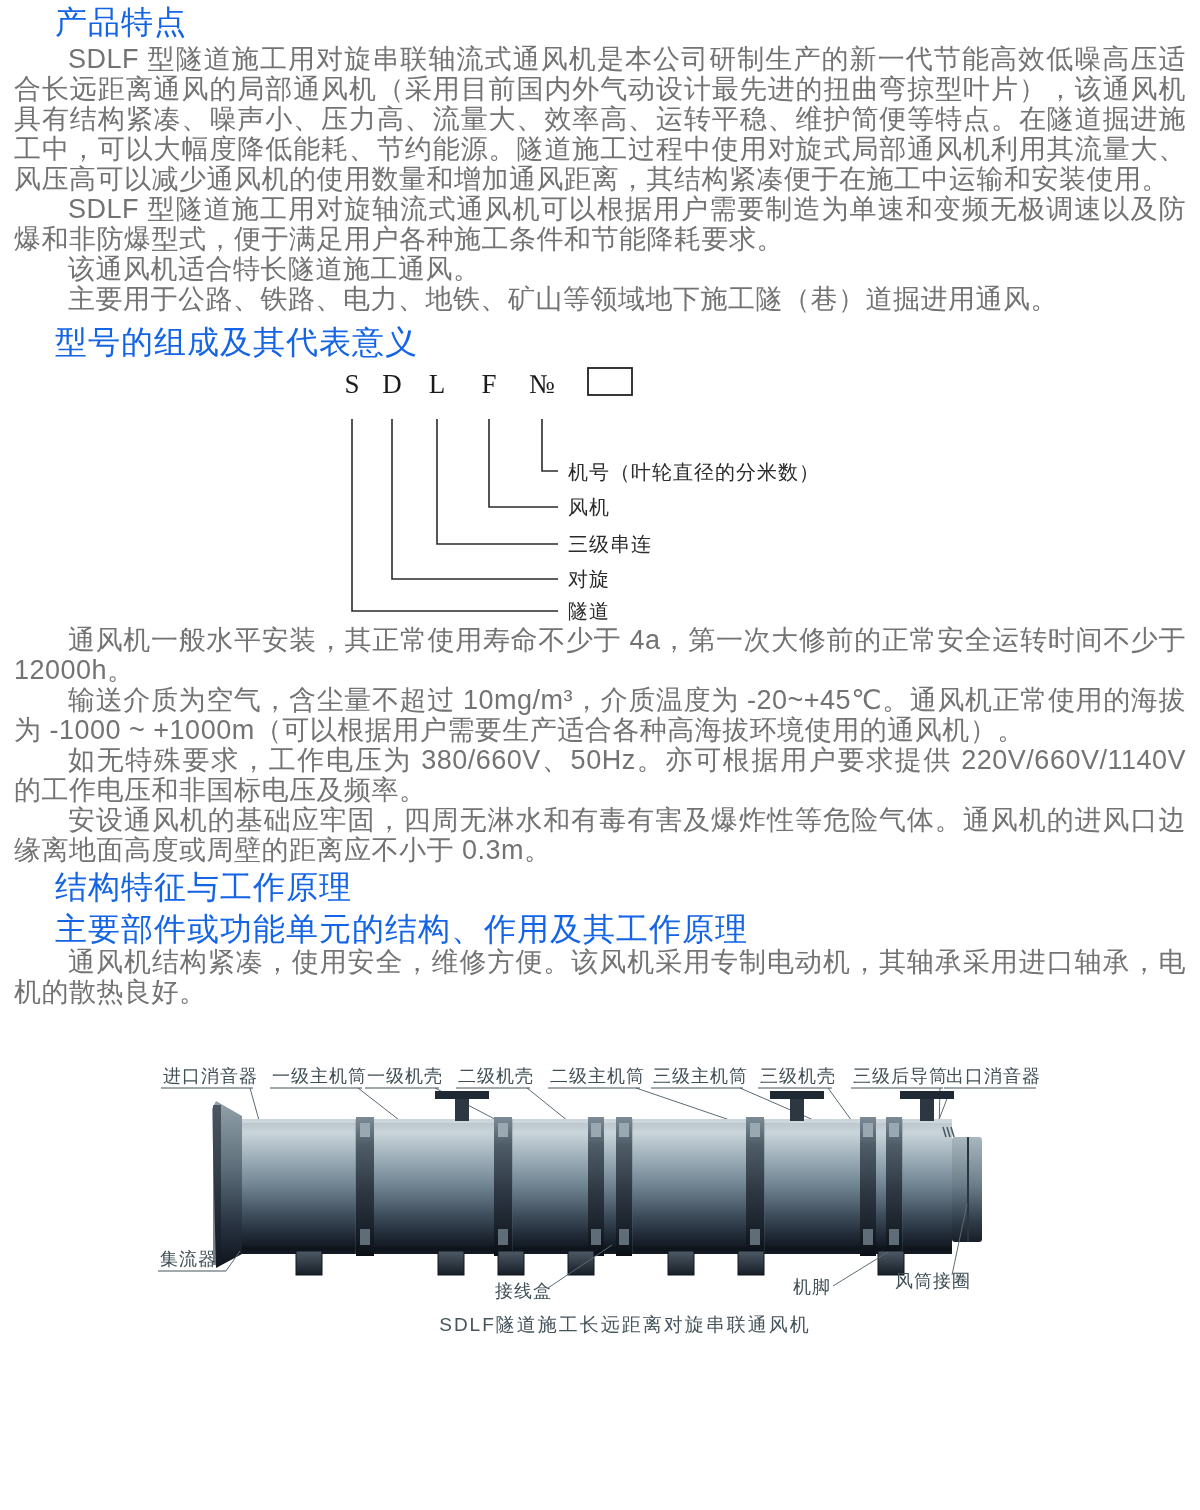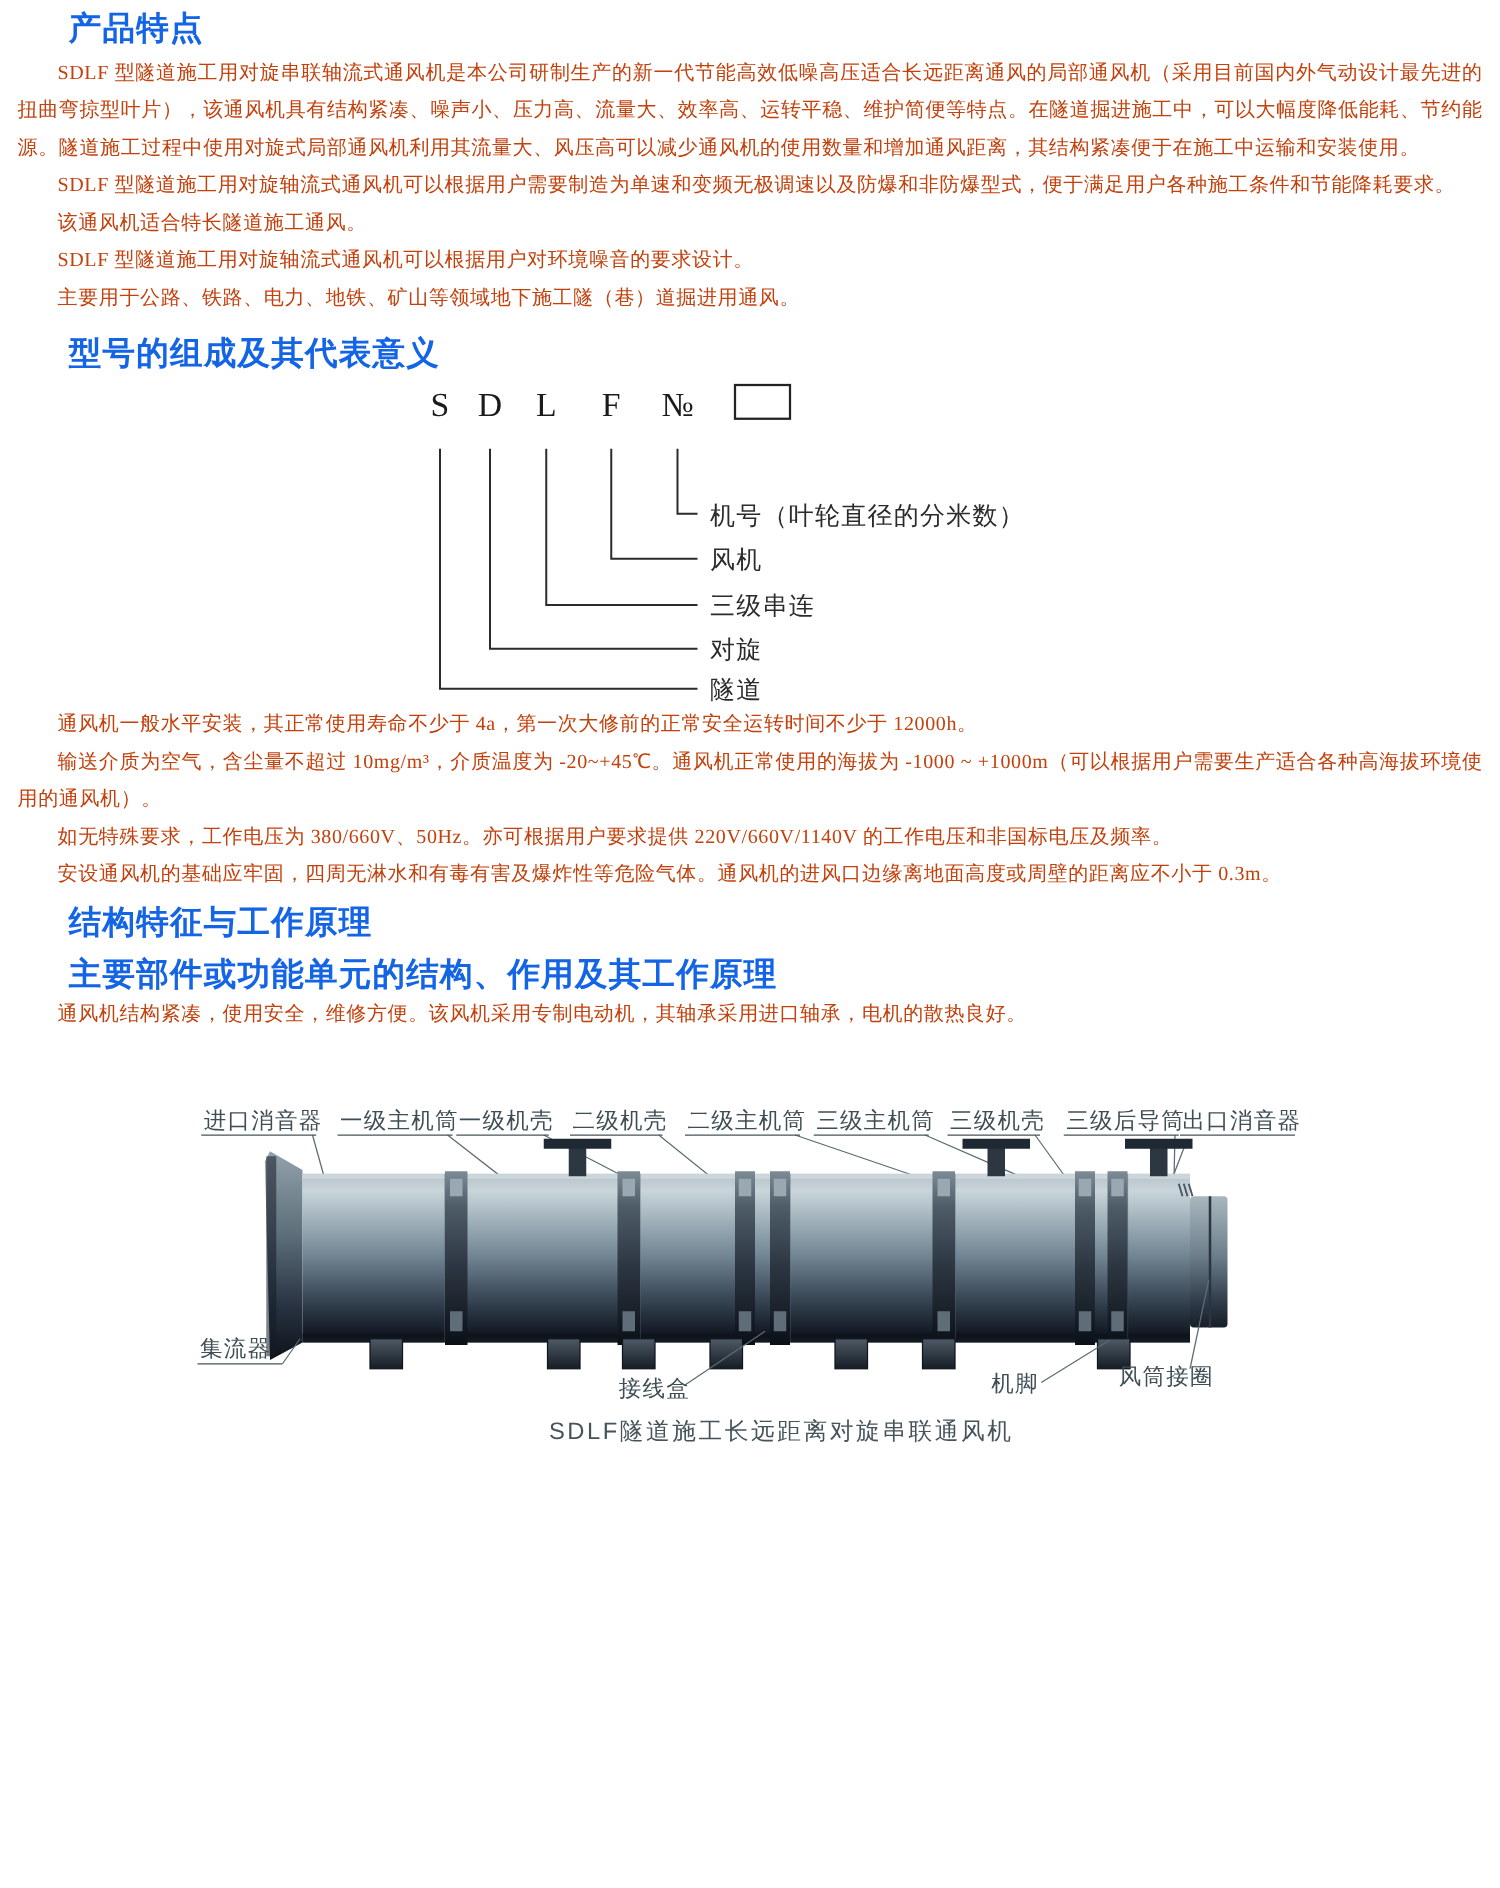--- a/index.html
+++ b/index.html
@@ -3,26 +3,26 @@
 <meta charset="utf-8">
 <style>
   html,body{margin:0;padding:0;}
   body{
     width:1200px;height:1510px;background:#ffffff;overflow:hidden;
     font-family:"Liberation Sans","DejaVu Sans",sans-serif;
     -webkit-font-smoothing:antialiased;
   }
   .page{width:1200px;height:1510px;padding:0 14px;box-sizing:border-box;}
   .h{
-    color:#1464e6;font-size:26px;font-weight:bold;line-height:28px;
+    color:#1464e6;font-size:32px;font-weight:normal;line-height:28px;
     margin:12px 0 0 41px;letter-spacing:1px;
   }
   .para{
-    font-size:16px;line-height:30px;color:#c2410c;margin:0;
-    text-indent:2em;text-align:justify;letter-spacing:0.5px;font-family:Liberation Serif, serif;
+    font-size:27px;line-height:30px;color:#737373;margin:0;
+    text-indent:2em;text-align:justify;letter-spacing:0.5px;
   }
   .mt8{margin-top:8px}.mt14{margin-top:14px}.mt16{margin-top:16px}
   .mb2{margin-bottom:2px}.mb4{margin-bottom:4px}.mb5{margin-bottom:5px}
   .mb6{margin-bottom:6px}.mb8{margin-bottom:8px}
   svg{display:block;}
   .model-svg{margin-left:316px;}
   .fan-svg{margin-left:86px;margin-top:42px;}
   .mletter{font-family:"Liberation Serif","DejaVu Serif",serif;font-size:27px;fill:#1b1b1b;}
   .mlabel{font-size:20px;fill:#2b2b2b;letter-spacing:1px;}
   .mline{stroke:#2b2b2b;stroke-width:1.6;fill:none;}
@@ -33,21 +33,20 @@
 </style>
 </head>
 <body>
 
 <div class="page">
 
   <h2 class="h mt8 mb8">产品特点</h2>
   <p class="para">SDLF 型隧道施工用对旋串联轴流式通风机是本公司研制生产的新一代节能高效低噪高压适合长远距离通风的局部通风机（采用目前国内外气动设计最先进的扭曲弯掠型叶片），该通风机具有结构紧凑、噪声小、压力高、流量大、效率高、运转平稳、维护简便等特点。在隧道掘进施工中，可以大幅度降低能耗、节约能源。隧道施工过程中使用对旋式局部通风机利用其流量大、风压高可以减少通风机的使用数量和增加通风距离，其结构紧凑便于在施工中运输和安装使用。</p>
   <p class="para">SDLF 型隧道施工用对旋轴流式通风机可以根据用户需要制造为单速和变频无极调速以及防爆和非防爆型式，便于满足用户各种施工条件和节能降耗要求。</p>
   <p class="para">该通风机适合特长隧道施工通风。</p>
-  <p class="para">SDLF 型隧道施工用对旋轴流式通风机可以根据用户对环境噪音的要求设计。</p>
 
   <p class="para">主要用于公路、铁路、电力、地铁、矿山等领域地下施工隧（巷）道掘进用通风。</p>
 
   <h2 class="h mt14 mb5">型号的组成及其代表意义</h2>
 
   <svg class="model-svg" width="660" height="264" viewBox="0 0 660 264">
     <text class="mletter" x="22" y="32" text-anchor="middle">S</text>
     <text class="mletter" x="62" y="32" text-anchor="middle">D</text>
     <text class="mletter" x="107" y="32" text-anchor="middle">L</text>
     <text class="mletter" x="159" y="32" text-anchor="middle">F</text>

